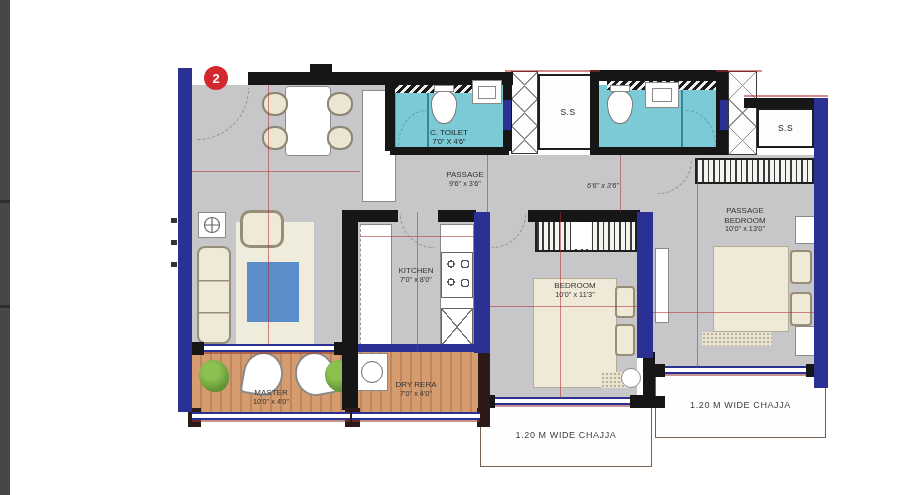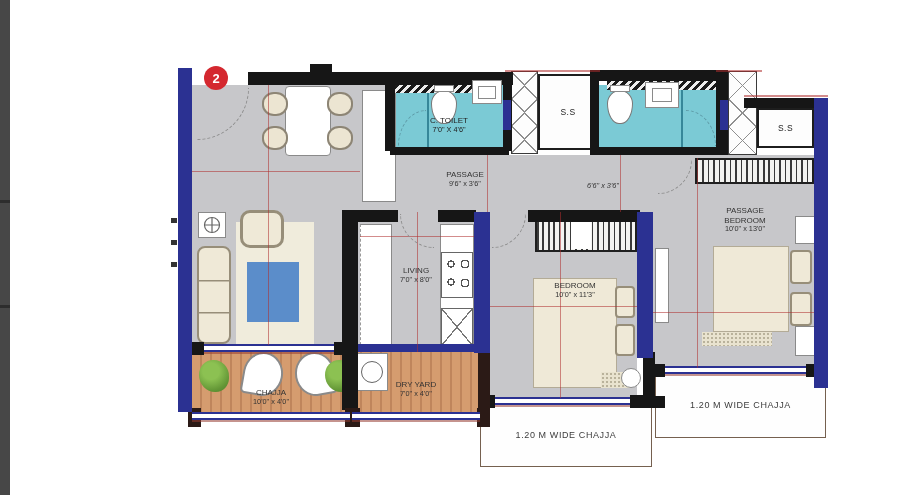--- a/index.html
+++ b/index.html
@@ -232,54 +232,54 @@
 
     <div class="abs" style="left:171px;top:218px;width:6px;height:5px;background:#333"></div>
     <div class="abs" style="left:171px;top:240px;width:6px;height:5px;background:#333"></div>
     <div class="abs" style="left:171px;top:262px;width:6px;height:5px;background:#333"></div>
 
     <div class="abs badge" style="left:204px;top:66px;width:24px;height:24px">
       <span>2</span>
     </div>
 
 
-    <div class="abs lbl" style="left:398px;top:116px;width:102px;color:#222">
+    <div class="abs lbl" style="left:398px;top:128px;width:102px;color:#222">
       <div>C. TOILET</div>
       <div class="dim">7'0" X 4'6"</div>
     </div>
 
 
     <div class="abs lbl" style="left:420px;top:170px;width:90px">
       <div>PASSAGE</div>
       <div class="dim">9'6" x 3'6"</div>
     </div>
 
     <div class="abs lbl ital" style="left:558px;top:182px;width:90px">
       <div class="dim">6'6" x 3'6"</div>
     </div>
 
     <div class="abs lbl" style="left:380px;top:266px;width:72px">
-      <div>LIVING</div>
+      <div>KITCHEN</div>
       <div class="dim">7'0" x 8'0"</div>
     </div>
 
     <div class="abs lbl" style="left:530px;top:281px;width:90px">
       <div>BEDROOM</div>
       <div class="dim">10'0" x 11'3"</div>
     </div>
 
     <div class="abs lbl" style="left:714px;top:206px;width:62px">
       <div>PASSAGE BEDROOM</div>
       <div class="dim">10'0" x 13'0"</div>
     </div>
 
     <div class="abs lbl" style="left:225px;top:388px;width:92px">
-      <div>CHAJJA</div>
+      <div>MASTER</div>
       <div class="dim">10'0" x 4'0"</div>
     </div>
 
     <div class="abs lbl" style="left:372px;top:380px;width:88px">
-      <div>DRY YARD</div>
+      <div>DRY RERA</div>
       <div class="dim">7'0" x 4'0"</div>
     </div>
 
   </div>
 </div>
 
 </body></html>

